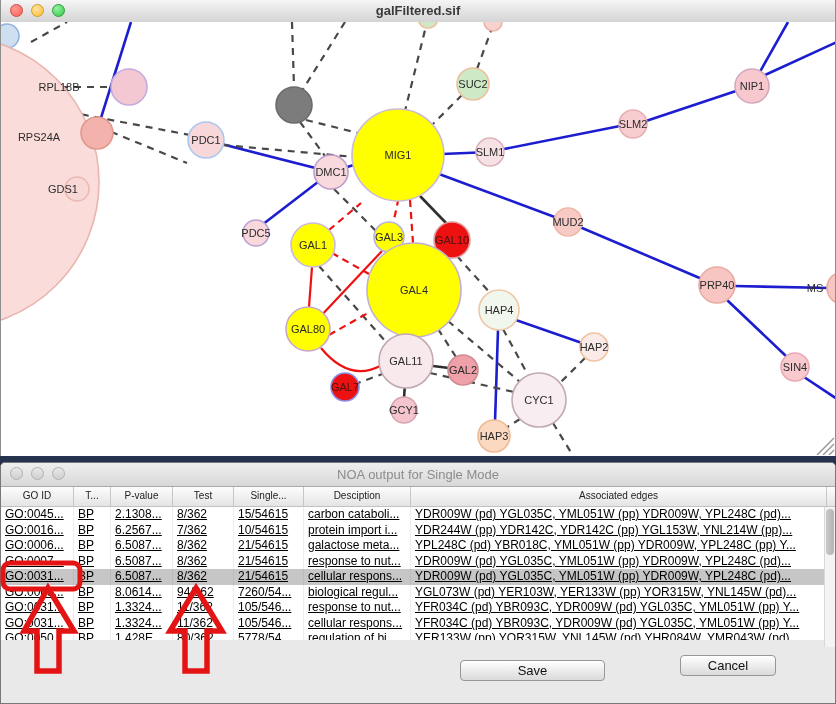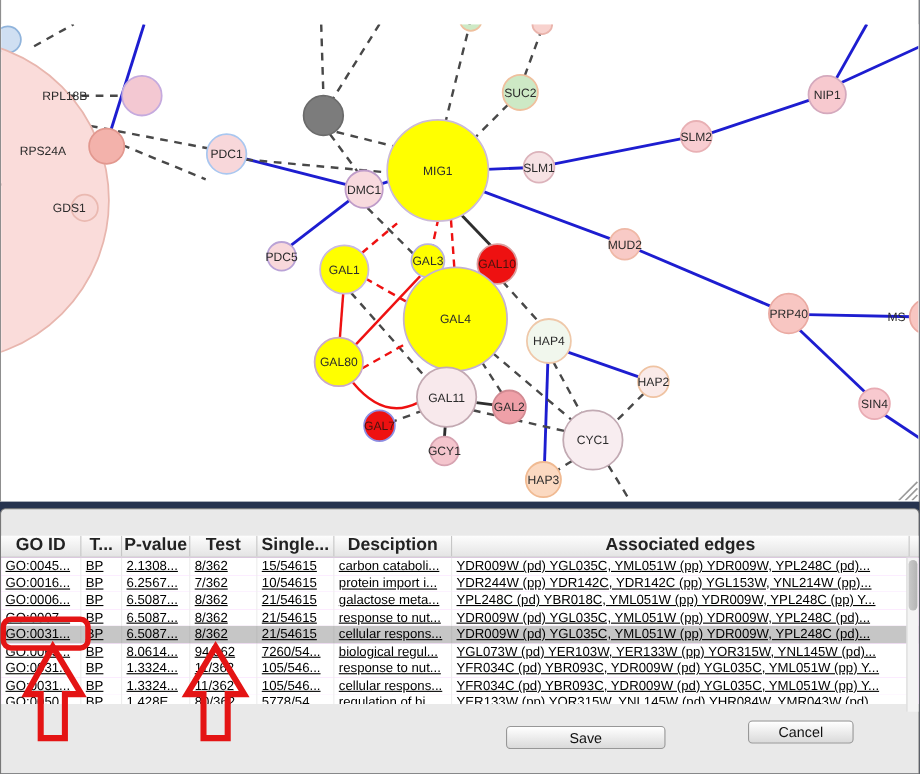--- a/index.html
+++ b/index.html
@@ -22,22 +22,22 @@
   .net-canvas svg{display:block;}
 
   
   .noa-window{position:absolute;left:0;top:462px;width:836px;height:242px;background:#e9e9e9;
               border:1px solid #787878;border-radius:5px 5px 0 0;box-sizing:border-box;}
   .noa-title{position:relative;height:23px;background:linear-gradient(#efefef,#d8d8d8);
              border-bottom:1px solid #ababab;border-radius:4px 4px 0 0;}
   .noa-title .title{text-align:center;font-size:13px;color:#8c8c8c;line-height:23px;}
   .thead{position:absolute;left:0;top:24px;right:0;height:19px;display:flex;
          background:linear-gradient(#fdfdfd,#e4e4e4);border-bottom:1px solid #c2c2c2;overflow:hidden;}
-  .th{box-sizing:border-box;font-size:16px;line-height:18px;text-align:center;color:#222;
-      border-right:1px solid #c6c6c6;white-space:nowrap;overflow:hidden;flex:0 0 auto;font-weight:bold;}
+  .th{box-sizing:border-box;font-size:10px;line-height:18px;text-align:center;color:#222;
+      border-right:1px solid #c6c6c6;white-space:nowrap;overflow:hidden;flex:0 0 auto;}
   .tbody{position:absolute;left:0;top:44px;right:0;height:133px;background:#f0abfc;overflow:hidden;text-decoration:underline;}
   .tr{display:flex;height:15.5px;background:#fff;}
   .tr.selected{background:#c6c6c6;}
   .td{box-sizing:border-box;font-size:12px;line-height:15.5px;padding-left:4px;color:#000;
       border-right:1px solid #ededed;white-space:nowrap;overflow:hidden;flex:0 0 auto;}
   .tr.selected .td{border-right-color:#bcbcbc;}
   .scrollbar{position:absolute;right:0;top:44px;width:11px;height:140px;background:#f4f4f4;
              border-left:1px solid #d8d8d8;box-sizing:border-box;}
   .thumb{position:absolute;left:1px;width:8px;background:linear-gradient(90deg,#c9c9c9,#b4b4b4);
          border-radius:4px;}
@@ -47,20 +47,28 @@
 
   
   .overlay{position:absolute;left:0;top:0;pointer-events:none;z-index:50;}
 </style>
 </head>
 <body>
 
 <div id="app">
 
   <div class="net-window">
+    <div class="titlebar">
+      <div class="lights">
+        <span class="light lr"></span>
+        <span class="light ly"></span>
+        <span class="light lg"></span>
+      </div>
+      <div class="title">galFiltered.sif</div>
+    </div>
     <div class="net-canvas">
       <svg width="834" height="433" viewBox="0 0 834 433" xmlns="http://www.w3.org/2000/svg">
         <g>
           <line x1="816" y1="433" x2="833" y2="416" stroke="#9a9a9a" stroke-width="1.5"></line>
           <line x1="822" y1="433" x2="833" y2="422" stroke="#9a9a9a" stroke-width="1.5"></line>
           <line x1="828" y1="433" x2="833" y2="428" stroke="#9a9a9a" stroke-width="1.5"></line>
         </g>
       <line stroke="#1d1dd0" stroke-width="2.6" fill="none" x1="130" y1="0" x2="78" y2="166"></line>
           <line stroke="#1d1dd0" stroke-width="2.6" fill="none" x1="205" y1="118" x2="330" y2="150"></line>
           <line stroke="#1d1dd0" stroke-width="2.6" fill="none" x1="330" y1="150" x2="372" y2="137"></line>
@@ -171,20 +179,28 @@
           <text x="538" y="382" text-anchor="middle" font-size="11" font-family="Liberation Sans, sans-serif" fill="#2b2b2b">CYC1</text>
           <circle cx="493" cy="414" r="16" fill="#fbd9c1" stroke="#f0ba92" stroke-width="1.6"></circle>
           <text x="493" y="418" text-anchor="middle" font-size="11" font-family="Liberation Sans, sans-serif" fill="#2b2b2b">HAP3</text>
           <circle cx="794" cy="345" r="14" fill="#f8c9cf" stroke="#e8abb3" stroke-width="1.6"></circle>
           <text x="794" y="349" text-anchor="middle" font-size="11" font-family="Liberation Sans, sans-serif" fill="#2b2b2b">SIN4</text>
         </svg>
     </div>
   </div>
 
   <div class="noa-window">
+    <div class="noa-title">
+      <div class="lights">
+        <span class="light linact"></span>
+        <span class="light linact"></span>
+        <span class="light linact"></span>
+      </div>
+      <div class="title">NOA output for Single Mode</div>
+    </div>
     <div class="thead">
         <div class="th" style="width: 73px;">GO ID</div>
         <div class="th" style="width: 37px;">T...</div>
         <div class="th" style="width: 62px;">P-value</div>
         <div class="th" style="width: 61px;">Test</div>
         <div class="th" style="width: 70px;">Single...</div>
         <div class="th" style="width: 107px;">Desciption</div>
         <div class="th" style="width: 416px;">Associated edges</div>
       </div>
     <div class="tbody">

